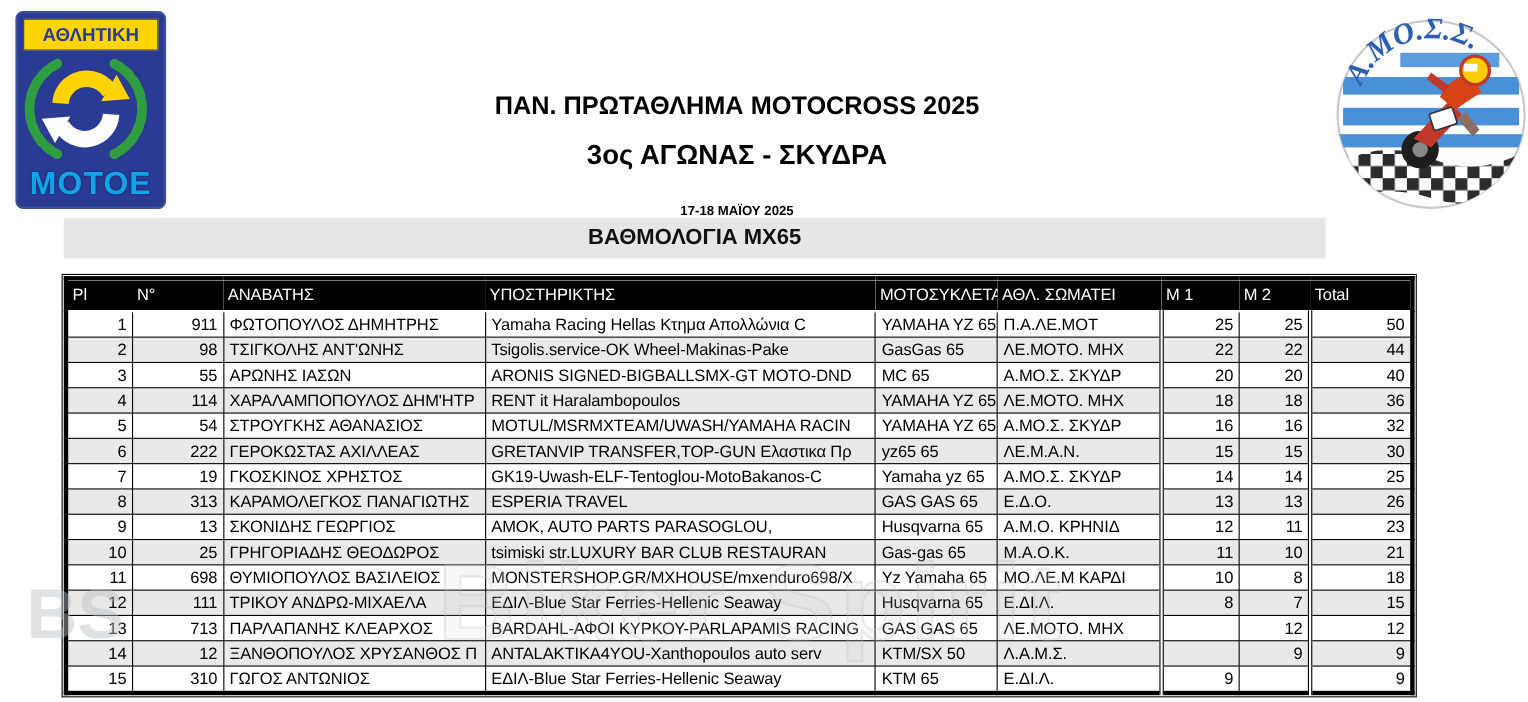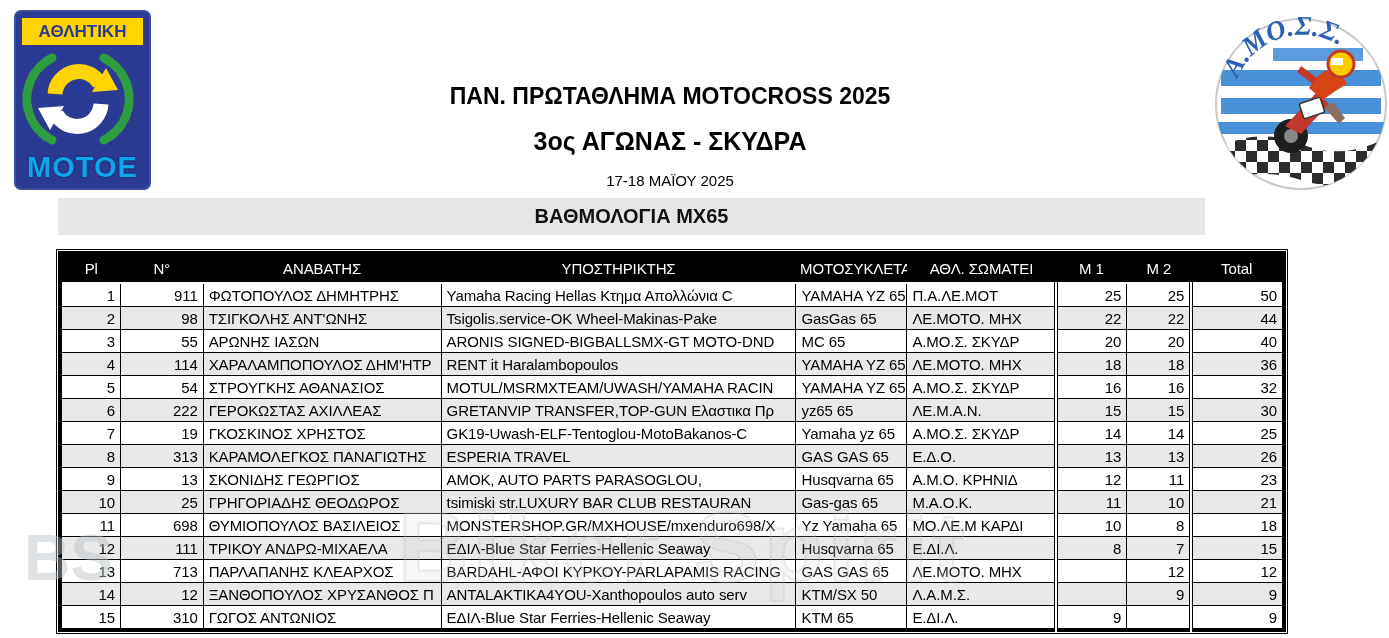--- a/index.html
+++ b/index.html
@@ -22,36 +22,36 @@
     position:absolute;left:0;right:0;bottom:4px;text-align:center;
     font-weight:700;font-size:29px;color:#0ea5e9;letter-spacing:1px;
     text-shadow:0 0 2px #101c57;
   }
   
   .logo-right{position:absolute;left:1213px;top:8px;width:176px;height:188px;}
   
   .title-block{position:absolute;left:150px;top:83px;width:1040px;text-align:center;}
   .title-main{font-size:23px;font-weight:700;letter-spacing:0px;}
   .title-sub{font-size:25px;font-weight:700;margin-top:17px;}
-  .title-date{font-size:15px;font-weight:400;margin-top:16px;}
+  .title-date{font-size:12px;font-weight:700;margin-top:28px;}
   
   .section-bar{
     position:absolute;left:58px;top:198px;width:1147px;height:37px;background:#e6e6e6;
     display:flex;align-items:center;justify-content:center;
     font-size:20px;font-weight:700;color:#111;
   }
   
   .table-wrap{position:absolute;left:58px;top:251px;width:1232px;}
   table.results{
     border-collapse:collapse;table-layout:fixed;width:1228px;
     border:4px solid #000;outline:1px solid #000;outline-offset:1px;
     font-size:15px;letter-spacing:-0.1px;
   }
   table.results thead th{
-    background:#000;color:#fff;font-weight:400;text-align:center;
+    background:#000;color:#fff;font-weight:400;text-align:left;
     height:27px;padding:0 4px;white-space:nowrap;overflow:hidden;
     border-top:2px solid #fff;border-bottom:2px solid #fff;
   }
   table.results tbody td{
     height:22px;padding:0 5px;border:1px solid #000;
     white-space:nowrap;overflow:hidden;background:#fff;
   }
   table.results tbody tr.stripe td{background:#e9e9e9;}
   table.results td.al-r{text-align:right;}
   table.results tbody td.dbl{border-left:4px double #000;}

